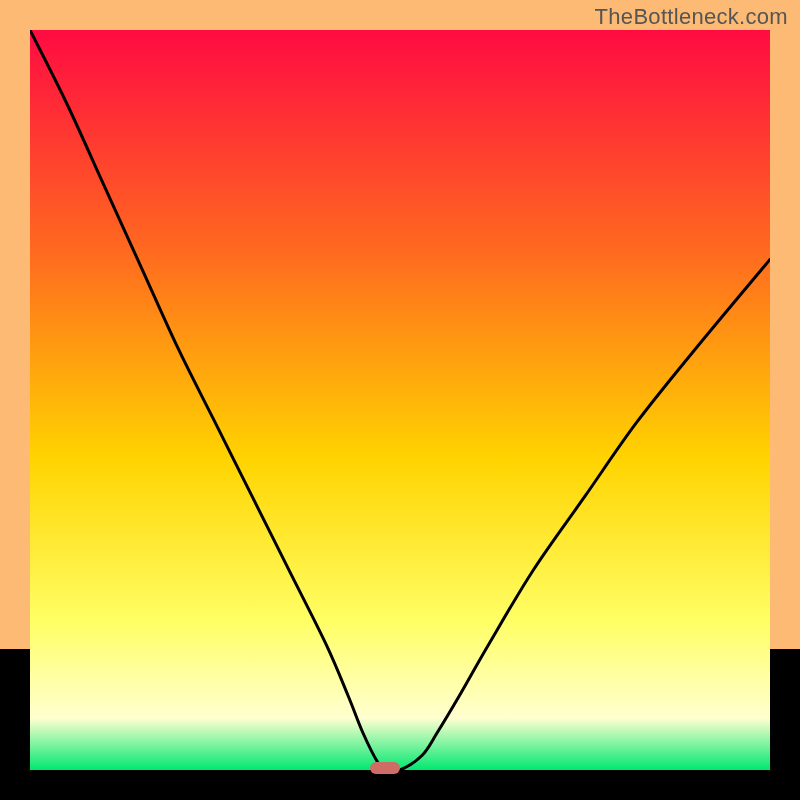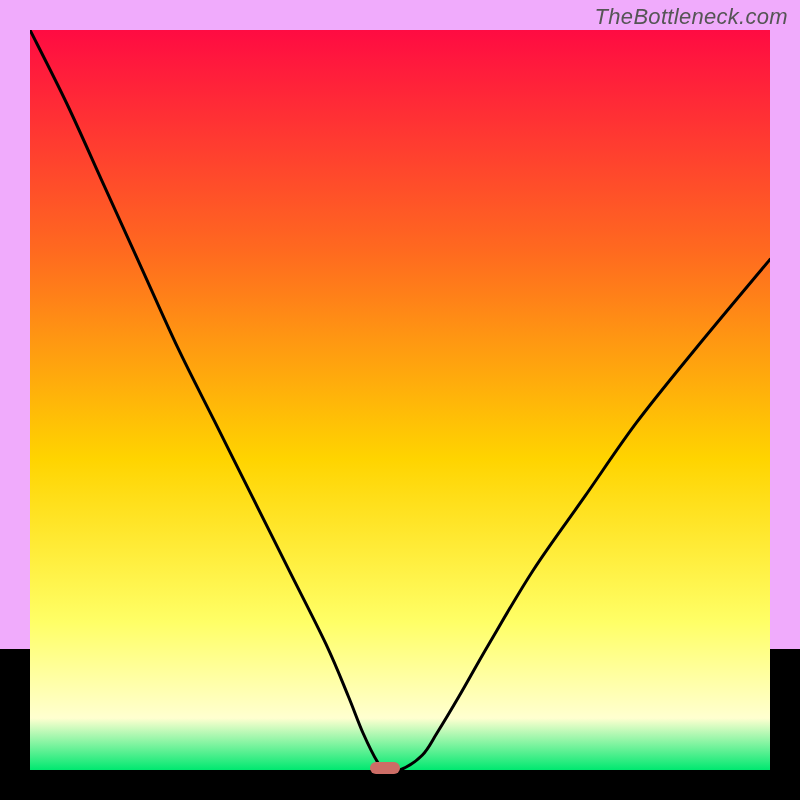--- a/index.html
+++ b/index.html
@@ -8,22 +8,21 @@
     width: 800px;
     height: 800px;
     background: #000;
     overflow: hidden;
     font-family: Arial, Helvetica, sans-serif;
   }
   .frame {
     position: relative;
     width: 800px;
     height: 649px;
-    background: #f0abfc;
-    font-style: italic;
+    background: #fdba74;
   }
   .watermark {
     position: absolute;
     top: 4px;
     right: 12px;
     color: #555;
     font-size: 22px;
     font-weight: 500;
     letter-spacing: 0.3px;
     z-index: 10;

